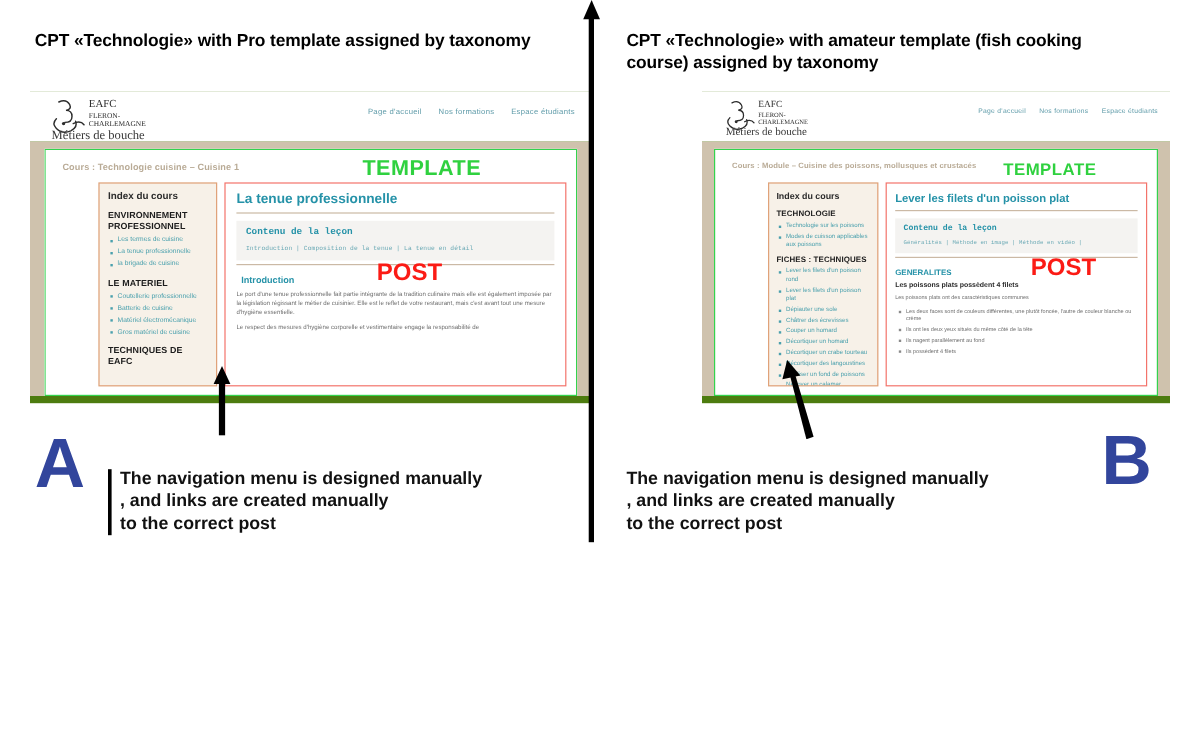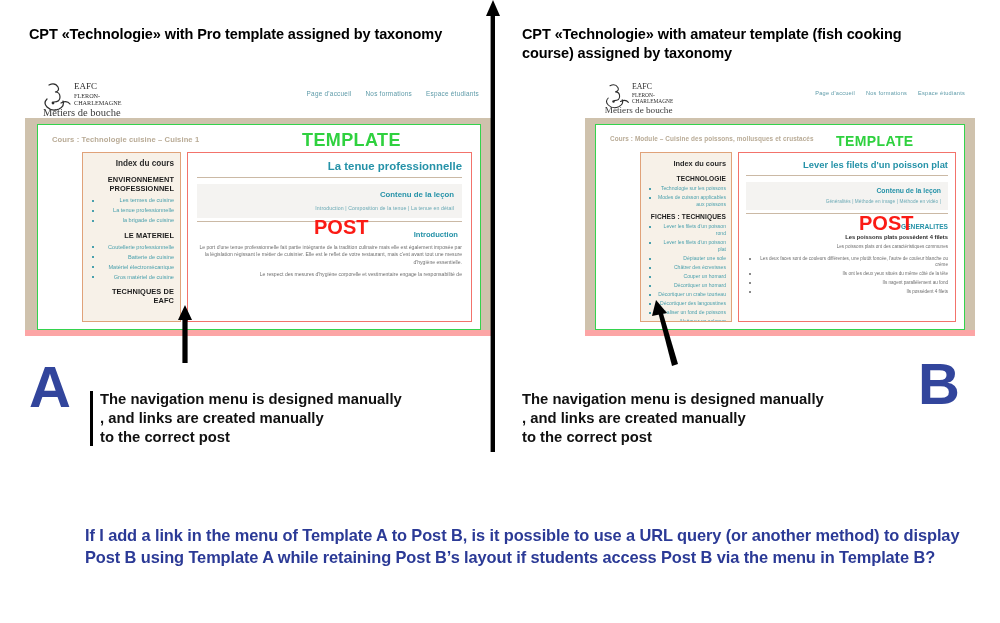--- a/index.html
+++ b/index.html
@@ -11,41 +11,41 @@
 
   
   .panel-heading{
     position:absolute;font-weight:bold;color:#000;font-size:14.5px;
     line-height:19px;letter-spacing:-0.1px;
   }
   #heading-a{left:29px;top:25px;width:430px;}
   #heading-b{left:522px;top:25px;width:425px;}
 
   
-  .mock{position:absolute;background:#fca5a5;}
+  .mock{position:absolute;background:#4d7c0f;}
   #mock-a{left:25px;top:76px;width:468px;height:260px;}
   #mock-b{left:585px;top:76px;width:390px;height:260px;}
 
   .mock-top{position:relative;height:42px;background:#fff;}
   .logo{position:absolute;left:16px;top:3px;width:120px;height:40px;}
   #mock-b .logo{left:18px;top:4px;width:105px;height:36px;}
   .logo svg{display:block;}
   .topnav{position:absolute;right:14px;top:14px;display:flex;gap:14px;}
   .topnav span{
     color:#5d9aa8;font-size:6.4px;letter-spacing:.25px;white-space:nowrap;
   }
   #mock-b .topnav{right:10px;top:14px;gap:11px;}
   #mock-b .topnav span{font-size:5.6px;}
 
   
   .mock-body{position:relative;background:#cfc2ad;padding:6px 12px 0 12px;height:212px;box-sizing:border-box;}
   #mock-b .mock-body{padding:6px 10px 0 10px;}
 
   .page{position:relative;background:#ffffff;height:100%;box-sizing:border-box;
-        padding:0;overflow:hidden;text-align:right;}
+        padding:0;overflow:hidden;}
 
   
   .tmpl-frame{
     position:relative;border:1.4px solid #33d34d;background:#fff;
     height:100%;box-sizing:border-box;padding:7px 8px 0 8px;
   }
   .course-bar{
     position:relative;height:20px;
   }
   .course-title{
@@ -92,21 +92,21 @@
     color:#2592a8;font-size:11.4px;font-weight:bold;letter-spacing:0px;
     margin:0 0 5px 0;
   }
   #mock-b .post-title{font-size:9.4px;}
   .post-word{
     position:absolute;color:#fb1b15;font-weight:bold;font-size:20px;line-height:17px;margin-top:45px;
   }
   #mock-a .post-word{left:126px;top:21px;}
   #mock-b .post-word{left:120px;top:17px;}
   .rule{height:1px;background:#cbb9a5;margin:3px 0 6px;}
-  .lesson-box{background:#f4f3f1;padding:6px 8px 7px;}
+  .lesson-box{background:#f4f3f1;padding:6px 8px 7px;font-family:Liberation Mono, monospace;}
   #mock-b .lesson-box{padding:5px 7px 6px;}
   .lesson-title{color:#2592a8;font-size:7.8px;font-weight:bold;margin-bottom:6px;}
   #mock-b .lesson-title{font-size:6.8px;margin-bottom:5px;}
   .lesson-links{color:#6aa9b5;font-size:5.2px;letter-spacing:.1px;}
   #mock-b .lesson-links{font-size:4.7px;}
   .sec-head{color:#2592a8;font-size:7.6px;font-weight:bold;margin:8px 4px 5px;}
   #mock-b .sec-head{font-size:6.6px;margin:9px 0 4px;}
   .sec-sub{color:#2b2b2b;font-size:5.8px;font-weight:bold;margin:0 0 4px;}
   .body-p{color:#6f6f6f;font-size:5.1px;line-height:7.4px;margin:0 0 5px;}
   #mock-b .body-p{font-size:4.6px;line-height:6.6px;}
@@ -344,15 +344,14 @@
     <span style="white-space: pre-line;">The navigation menu is designed manually
 , and links are created manually
 to the correct post</span>
   </div>
   <div class="callout" id="callout-b">
     <span style="white-space: pre-line;">The navigation menu is designed manually
 , and links are created manually
 to the correct post</span>
   </div>
 
-  <div id="question">If I add a link in the menu of Template A to Post B, is it possible to use a URL query (or another method) to display Post B using Template A while retaining Post B’s layout if students access Post B via the menu in Template B?</div>
 
 </div>
 
 </body></html>

